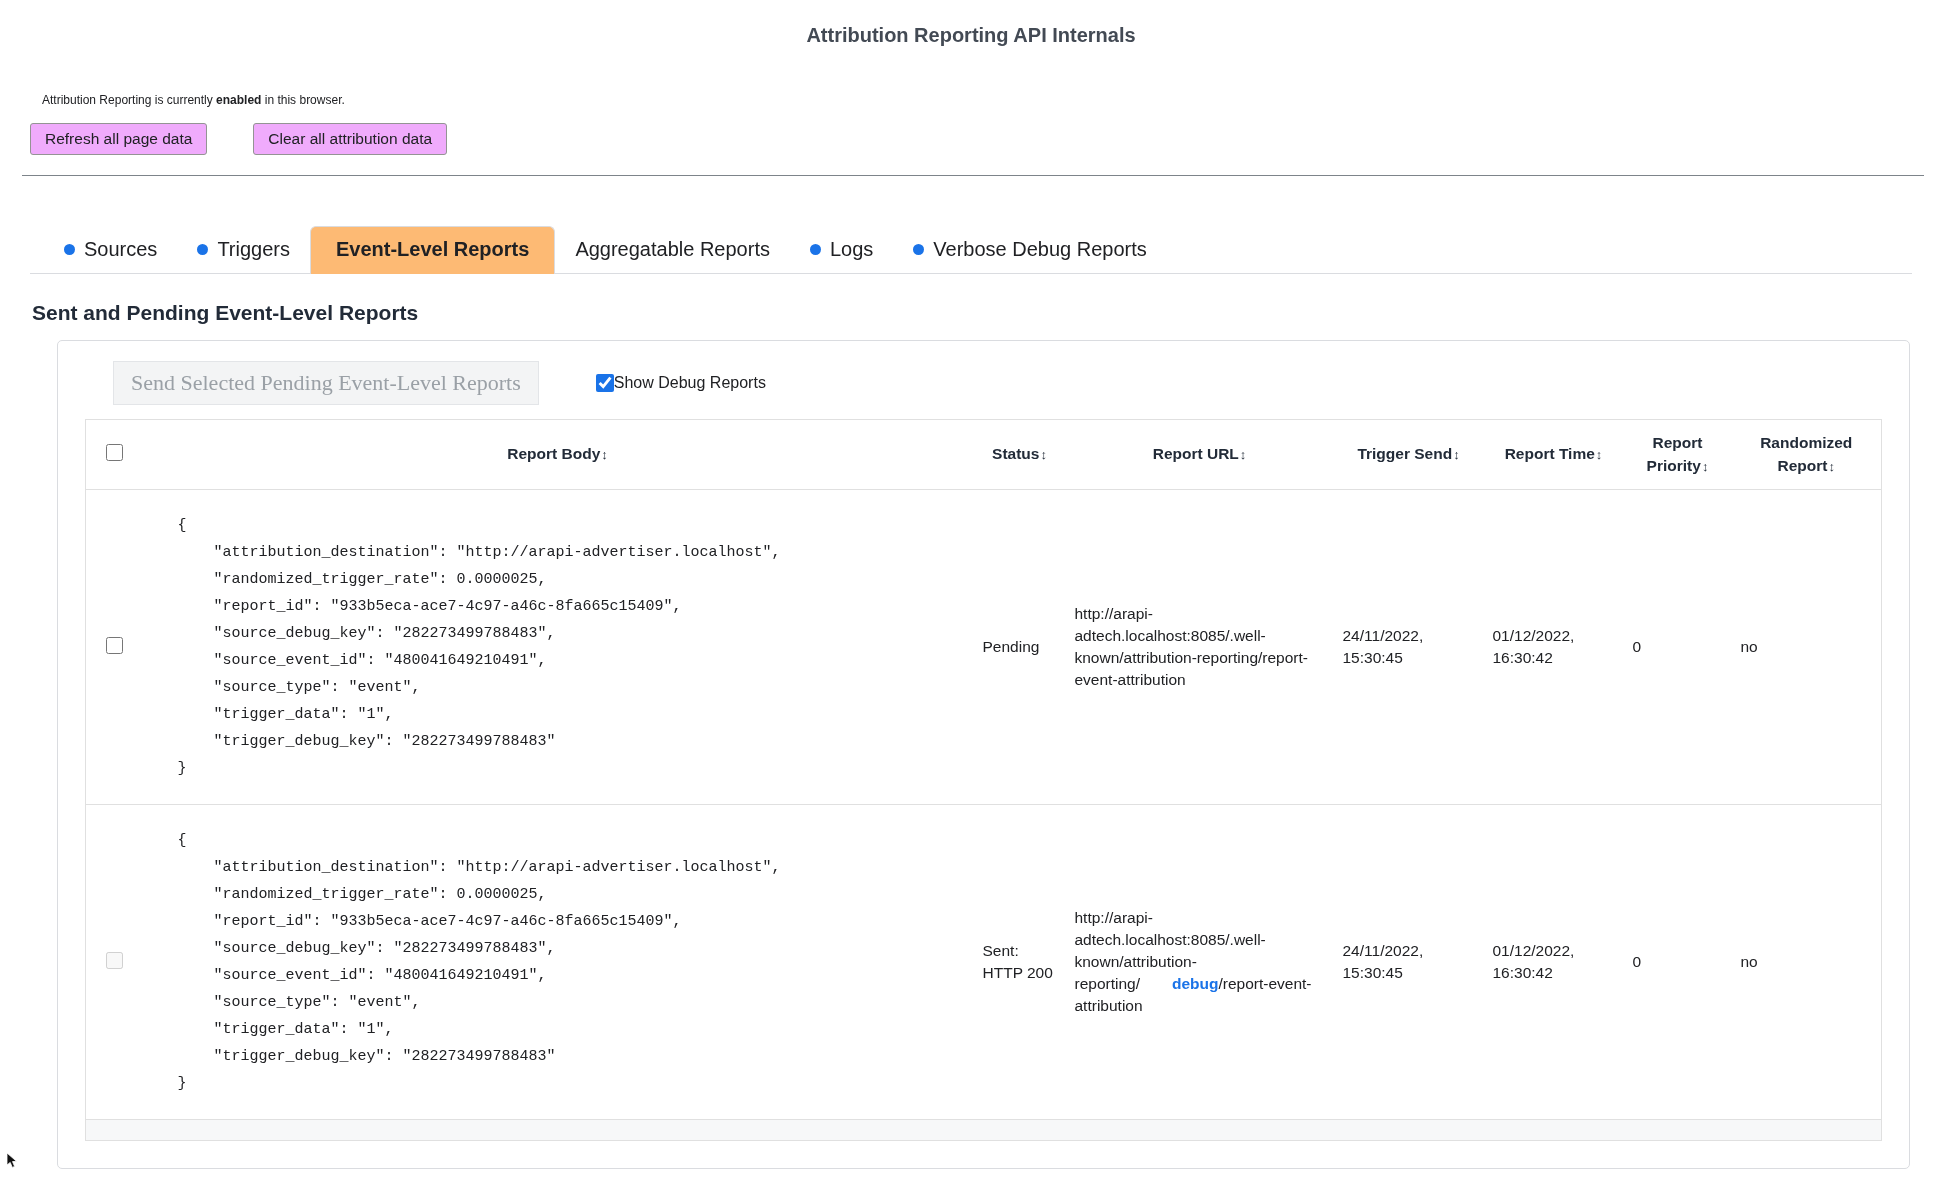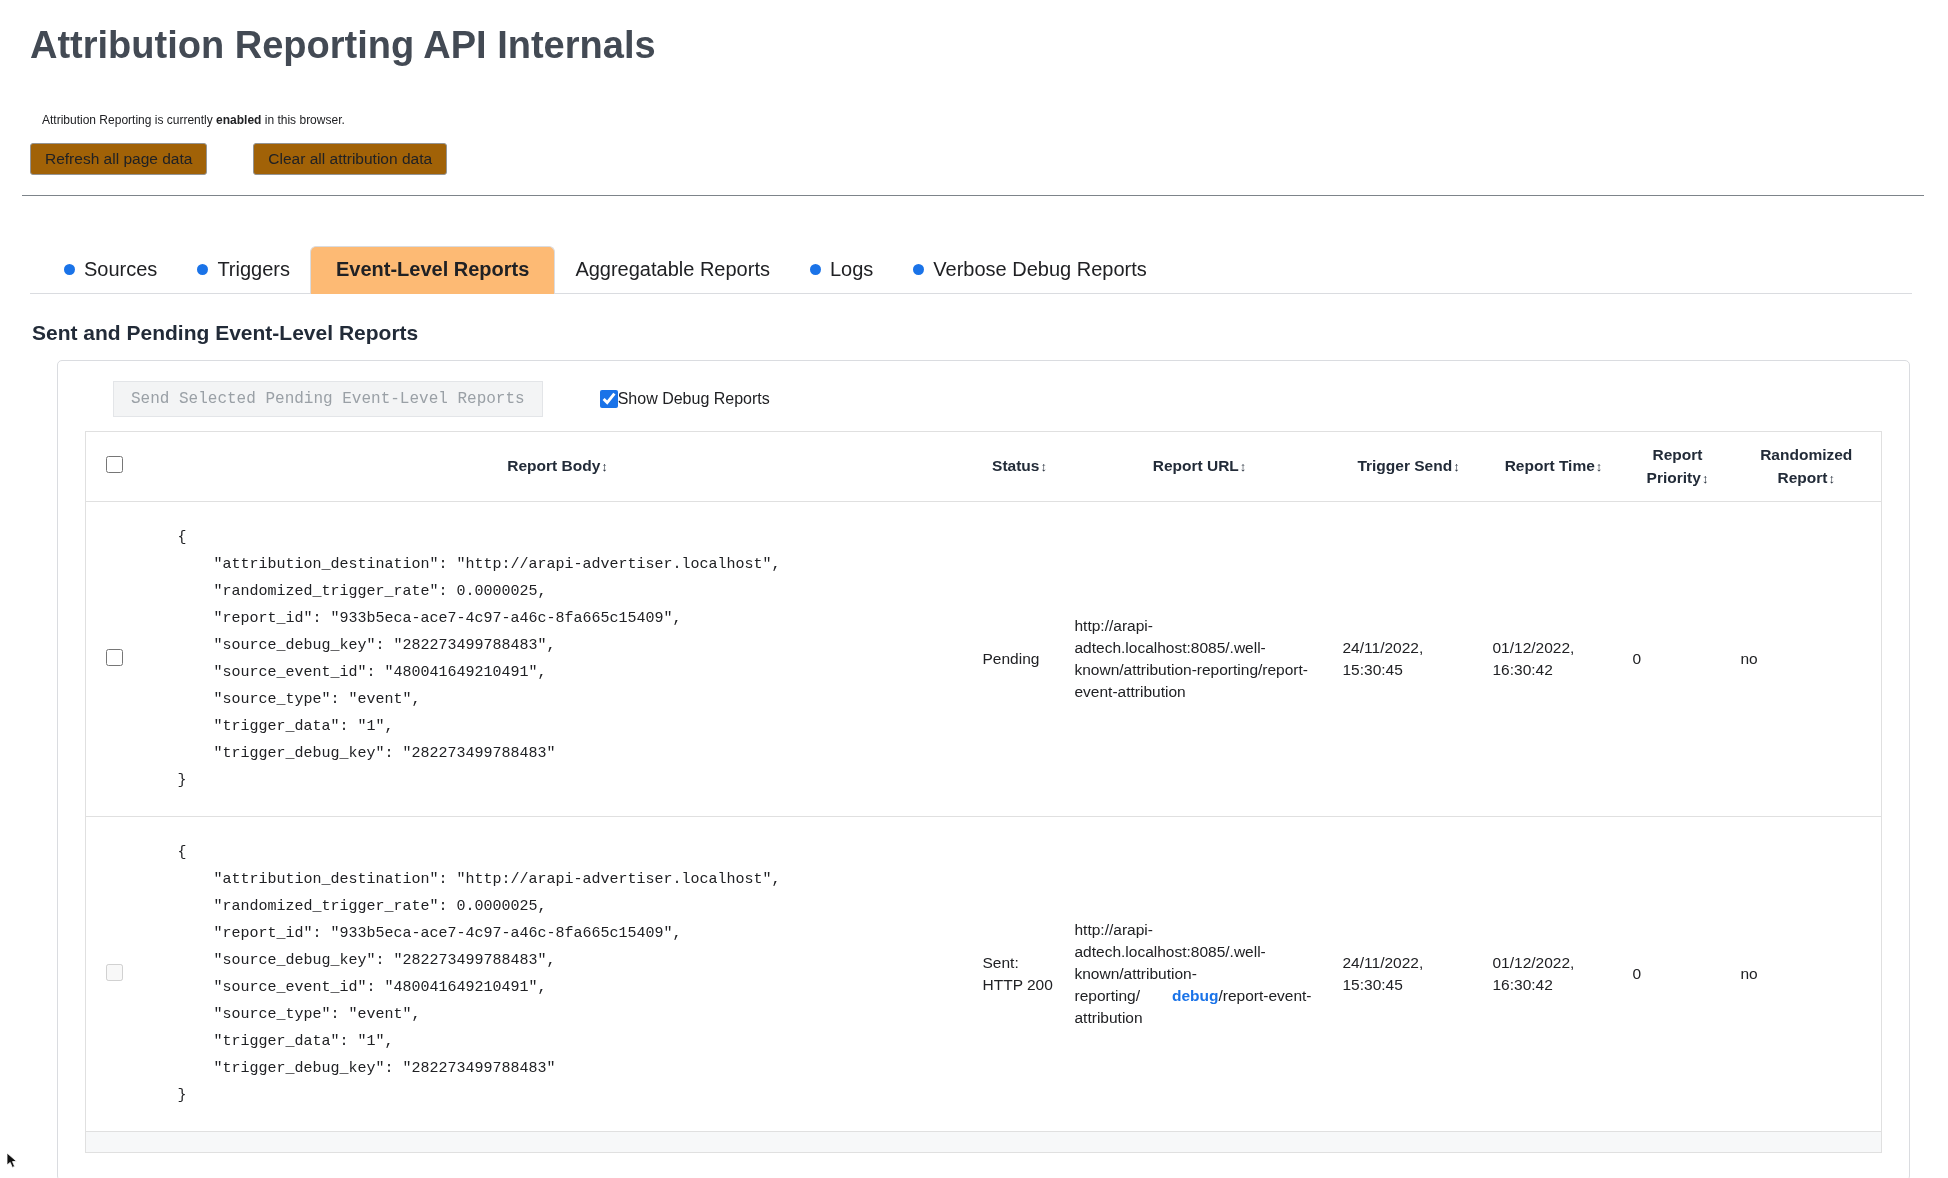--- a/index.html
+++ b/index.html
@@ -1,48 +1,48 @@
 <!DOCTYPE html>
 <html style="--accent: #1a73e8;"><head>
 <meta charset="utf-8">
 <style>
   :root { --accent:#1a73e8; --border:#dadce0; --row-border:#e0e0e0; --head:#222b38; --text:#202124; }
   * { box-sizing:border-box; }
   html,body { margin:0; padding:0; background:#fff; }
   body { font-family:"Liberation Sans",sans-serif; color:var(--text); font-size:15.5px; }
   .page { padding:16px 36px 10px 30px; min-height:1178px; position:relative; }
 
-  h1.title { font-size:38px; font-weight:700; color:#434a54; margin:8px 0 0 0; }
+  h1.title { font-size:20px; font-weight:700; color:#434a54; margin:8px 0 0 0;text-align:center; }
   .status-line { margin:46px 0 0 12px; font-size:12px; }
   .status-line b { font-weight:700; }
 
   .btn-row { display:flex; gap:46px; margin-top:16px; }
   button.basic {
     font-family:inherit; font-size:15.5px; color:#202124;
-    background:#a16207; border:1px solid #949494; border-radius:3px;
+    background:#f0abfc; border:1px solid #949494; border-radius:3px;
     padding:5px 14px; line-height:1.3; cursor:pointer;
   }
 
   hr.divider { border:none; border-top:1px solid #7d848a; margin:20px -12px 0 -8px; }
 
   .tabstrip { display:flex; align-items:flex-end; margin-top:50px; border-bottom:1px solid var(--border); padding-left:14px; }
   .tab { display:flex; align-items:center; gap:9px; padding:11px 20px 12px; font-size:20px; cursor:pointer; white-space:nowrap; }
   .tab.selected {
     font-weight:700; background:#fdba74; border:1px solid var(--border); border-bottom:none;
     border-radius:6px 6px 0 0; margin-bottom:-1px; padding:11px 25px 13px;
   }
   .dot { width:11px; height:11px; border-radius:50%; background:var(--accent); flex:0 0 auto; }
 
   h2.section-heading { font-size:21px; font-weight:700; color:var(--head); margin:27px 0 0 2px; }
 
   .panel { margin:15px 2px 28px 27px; border:1px solid var(--border); border-radius:5px; padding:20px 27px 27px; background:#fff; }
 
   .controls { display:flex; align-items:center; margin-left:28px; }
   button.send {
-    font-family:Liberation Mono, monospace; font-size:16px; color:#9aa0a6; background:#f3f4f5;
+    font-family:Liberation Serif, serif; font-size:22px; color:#9aa0a6; background:#f3f4f5;
     border:1px solid #e3e5e8; border-radius:0; padding:8px 17px; cursor:default;
   }
   .show-debug { display:flex; align-items:center; margin-left:57px; cursor:pointer; font-size:16px; }
   .show-debug input { width:18px; height:18px; accent-color:var(--accent); margin:0; }
 
   table.reports { width:100%; border-collapse:collapse; table-layout:fixed; margin-top:14px; border:1px solid var(--row-border); font-size:15.5px; }
   thead th { font-weight:700; color:var(--head); text-align:center; padding:12px 6px; line-height:1.45; border-bottom:1px solid var(--row-border); cursor:pointer; }
   .sort-icon { font-size:13px; font-weight:700; margin-left:1px; }
   tbody td { vertical-align:middle; padding:14px 9px; border-bottom:1px solid var(--row-border); line-height:22px; }
   td.cell-check, th.cell-check { text-align:center; vertical-align:middle; padding:10px 0; }

